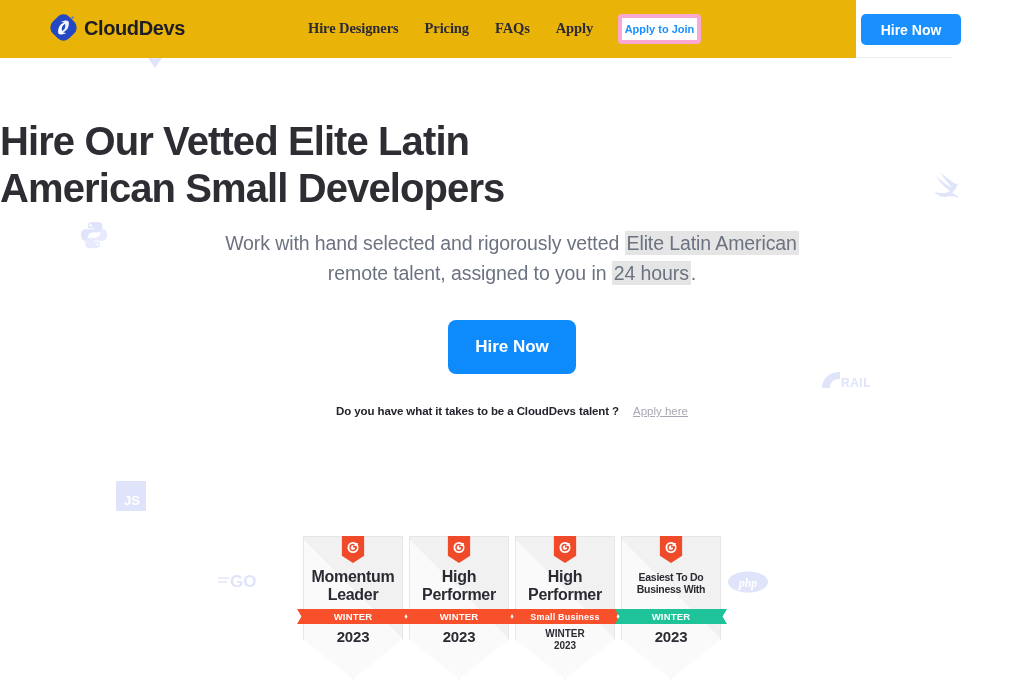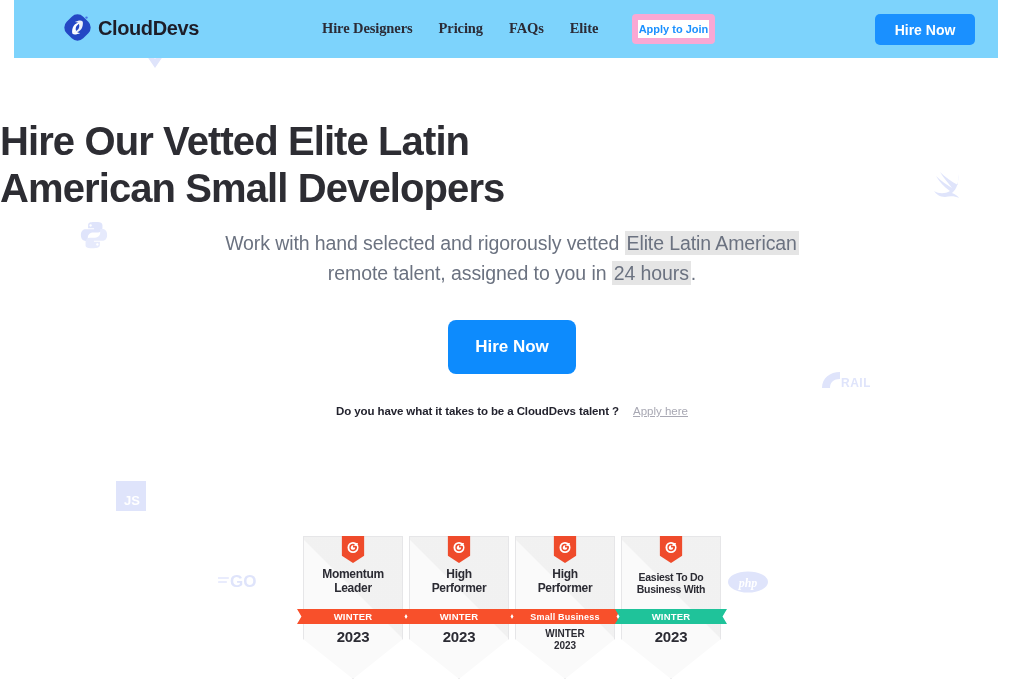--- a/index.html
+++ b/index.html
@@ -7,22 +7,22 @@
   html, body {
     width:1024px; height:689px;
     background:#ffffff;
     font-family:"Liberation Sans", sans-serif;
     overflow:hidden;
   }
   #page { position:relative; width:1024px; height:689px; background:#fff; }
 
   
   .header {
-    position:absolute; top:0; left:14px; width:984px; height:58px;
-    background:#7dd3fc; z-index:40;
+    position:absolute; top:0; left:0; width:856px; height:58px;
+    background:#eab308; z-index:40;
     display:flex; align-items:center;
   }
   .header-rule {
     position:absolute; top:57px; left:72px; width:880px; height:1px;
     background:#ededf2; z-index:39;
   }
   .brand {
     position:absolute; left:50px; top:14px;
     display:flex; align-items:center; gap:7px; cursor:pointer;
   }
@@ -33,21 +33,21 @@
   }
 
   .nav { position:absolute; left:308px; top:20px; display:flex; align-items:center; gap:26px; }
   .nav a {
     font-size:14.5px; color:#2b2b36; font-weight:bold;
     text-decoration:none; letter-spacing:-0.1px; white-space:nowrap;font-family:Liberation Serif, serif;
   }
   .apply-join {
     position:absolute; left:618px; top:14px;
     width:83px; height:30px;
-    border:6px solid #f9a8d4; border-radius:4px;
+    border:4px solid #f9a8d4; border-radius:4px;
     display:flex; align-items:center; justify-content:center;
     font-size:11px; font-weight:bold; color:#1a90ff;
     background:#fff; cursor:pointer; white-space:nowrap;
   }
   .hire-now-top {
     position:absolute; left:861px; top:14px;
     width:100px; height:31px; border-radius:5px;
     background:#1a90ff; border:none;
     display:flex; align-items:center; justify-content:center;
     font-size:14px; font-weight:bold; color:#fff;
@@ -109,21 +109,21 @@
   .g2 {
     position:absolute; top:0; left:50%; transform:translateX(-50%);
     width:23px; height:27px; background:#ef4b2b;
     clip-path: polygon(0 0, 100% 0, 100% 72%, 50% 100%, 0 72%);
     display:flex; align-items:flex-start; justify-content:center;
     z-index:3;
   }
   .g2 svg { margin-top:5px; }
   .badge-title {
     position:absolute; top:32px; left:2px; right:2px;
-    text-align:center; font-size:12px; font-weight:bold;
+    text-align:center; font-size:16px; font-weight:bold;
     color:#2b2b33; line-height:1.13; letter-spacing:-0.3px;
     z-index:3;
   }
   .ribbon {
     position:absolute; left:-6px; width:112px; height:15px;
     display:flex; align-items:center; justify-content:center;
     color:#fff; font-size:9.5px; font-weight:bold; letter-spacing:0.2px;
     clip-path: polygon(0 0, 100% 0, 96% 50%, 100% 100%, 0 100%, 4% 50%);
     z-index:4; white-space:nowrap;
   }
@@ -208,21 +208,21 @@
           <circle cx="25" cy="4" r="1.3" fill="#4a73e8"></circle>
         </svg>
       </span>
       <span class="brand-text">CloudDevs</span>
     </div>
 
     <nav class="nav">
       <a href="#">Hire Designers</a>
       <a href="#">Pricing</a>
       <a href="#">FAQs</a>
-      <a href="#">Elite</a>
+      <a href="#">Apply</a>
     </nav>
 
     <div class="apply-join">Apply to Join</div>
 
     <button class="hire-now-top">Hire Now</button>
   </header>
 
   <section class="hero">
 
     <h1 class="headline">

